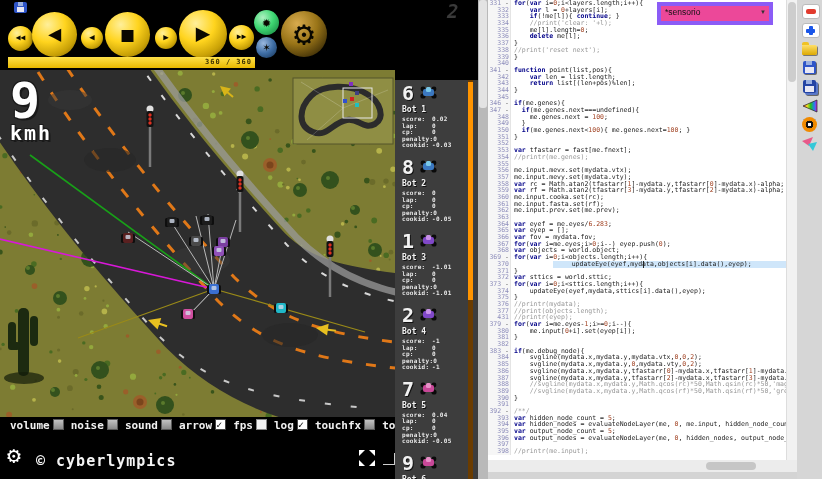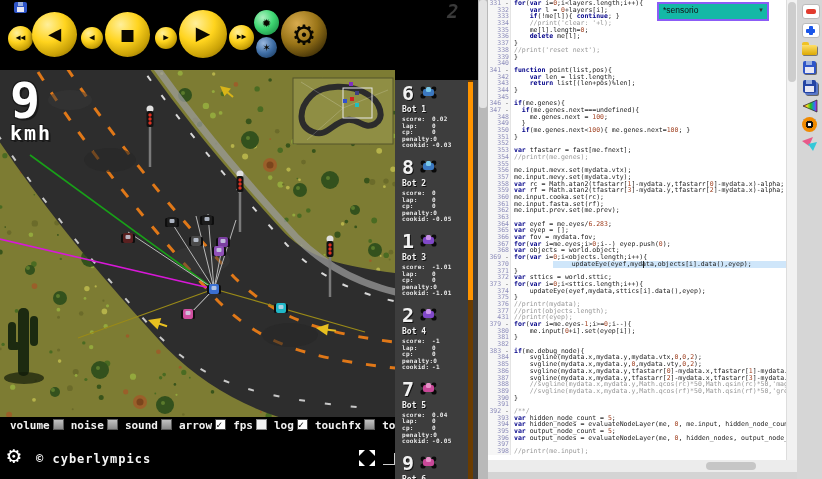--- a/index.html
+++ b/index.html
@@ -41,39 +41,39 @@
   
   #footer{position:absolute;left:0;top:417px;width:395px;height:62px;background:#000;color:#f0f0f0;}
   .tog-row{padding-left:10px;padding-top:2px;font-size:11px;font-weight:bold;line-height:13px;white-space:nowrap;}
   .tog{margin-right:3px;margin-top:26px;}
   .cb{display:inline-block;width:10px;height:10px;margin-right:7px;vertical-align:-1px;position:relative;cursor:pointer;}
   .cb.disabled{background:linear-gradient(#c2c2c2,#8a8a8a);border:1px solid #5a5a5a;width:9px;height:9px;}
   .cb.unchecked{background:#f2f2f2;border:1px solid #888;width:9px;height:9px;}
   .cb.checked{background:#fff;border:1px solid #444;width:9px;height:9px;}
   .cb.checked:after{content:"\2713";position:absolute;left:0px;top:-2px;font-size:10px;color:#111;font-weight:bold;}
   #footer-gear{position:absolute;left:7px;top:443px;font-size:23px;color:#fff;cursor:pointer;line-height:24px;}
-  #copyright{position:absolute;left:36px;top:452px;font-size:12px;font-weight:bold;letter-spacing:1px;color:#f4f4f4;}
+  #copyright{position:absolute;left:36px;top:452px;font-size:15px;font-weight:bold;letter-spacing:1px;color:#f4f4f4;}
   #fullscreen-btn{position:absolute;left:358px;top:449px;width:18px;height:18px;cursor:pointer;}
   #resize-corner{position:absolute;left:383px;top:453px;width:11px;height:11px;
                  border-right:1px solid #cfcfcf;border-bottom:1px solid #cfcfcf;cursor:pointer;}
   
   #splitter{position:absolute;left:478px;top:0;width:10px;height:479px;background:#b9b9b9;cursor:ns-resize;}
   #splitter .thumb{position:absolute;left:1px;top:0;width:8px;height:108px;background:#e3e3e3;border-radius:3px;}
   
   #editor{position:absolute;left:488px;top:0;width:298px;height:460px;background:#fff;overflow:hidden;cursor:text;}
   .crow{display:flex;height:6.7px;line-height:6.7px;font-size:6.5px;white-space:pre;color:#222;}
   .gut{width:21px;flex:none;text-align:right;color:#8d8dbb;background:#f6f6f6;border-right:1px solid #e4e4e4;padding-right:1px;}
   .gut .fold{color:#555;}
   .txt{flex:1;padding-left:3px;position:relative;}
   .crow.active .txt{background:#cfe6fa;margin-left:42px;}
   .caret{position:absolute;top:0;height:100%;border-left:1px solid #222;}
   .tok-kw{color:#000088;font-weight:bold;}
   .tok-com{color:#979797;}
   .tok-num{color:#a04020;}
-  #script-selector{position:absolute;left:657px;top:2px;width:104px;height:15px;background:#14b8a6;border:2px solid #8b5cf6;
+  #script-selector{position:absolute;left:657px;top:2px;width:104px;height:15px;background:#ec4899;border:4px solid #8b5cf6;
       font-size:8.5px;line-height:13px;padding-left:4px;cursor:pointer;color:#111;font-family:"Liberation Sans",sans-serif;}
   #script-selector .arr{float:right;margin-right:3px;font-size:6px;line-height:13px;color:#333;}
   #editor-vscroll{position:absolute;left:786px;top:0;width:11px;height:460px;background:#f2f2f2;border-left:1px solid #ddd;cursor:pointer;}
   #editor-vscroll .thumb{position:absolute;left:1px;top:2px;width:8px;height:80px;background:#cdcdcd;border-radius:4px;}
   #editor-hscroll{position:absolute;left:488px;top:460px;width:309px;height:12px;background:#ececec;cursor:pointer;}
   #editor-hscroll .thumb{position:absolute;left:218px;top:2px;width:50px;height:8px;background:#c6c6c6;border-radius:4px;}
   
   #icon-strip{position:absolute;left:797px;top:0;width:25px;height:479px;background:#d6d6d6;}
   .strip-icon{width:18px;height:16px;margin:3px auto 2px auto;position:relative;cursor:pointer;}
   .chip{position:absolute;left:1px;top:1px;width:16px;height:13px;background:#fff;border:1px solid #bbb;border-radius:3px;}
@@ -123,20 +123,23 @@
           <span>✹</span>
         </div>
         <div class="tbtn blue" style="left: 256px; top: 37px; width: 21px; height: 21px; font-size: 12px;">
           <span>✶</span>
         </div>
         <div class="tbtn bronze" style="left: 281px; top: 11px; width: 46px; height: 46px; font-size: 34px;">
           <span>⚙</span>
         </div>
       </div>
     <div class="deco-2">2</div>
+    <div id="progress-track">
+      <span id="progress-label">360 / 360</span>
+    </div>
 
     <div id="viewport">
       <svg width="395" height="347" viewBox="0 0 395 347">
         <rect x="0" y="0" width="395" height="347" fill="#7d7c33"></rect>
         <g id="speckles">
             <circle cx="0.1" cy="182.0" r="2.6" fill="#39541b"></circle>
             <circle cx="148.6" cy="68.1" r="3.1" fill="#b5b24a"></circle>
             <circle cx="209.5" cy="89.2" r="1.1" fill="#9a5f2a"></circle>
             <circle cx="355.7" cy="156.9" r="1.4" fill="#39541b"></circle>
             <circle cx="74.4" cy="112.2" r="1.0" fill="#9a5f2a"></circle>

